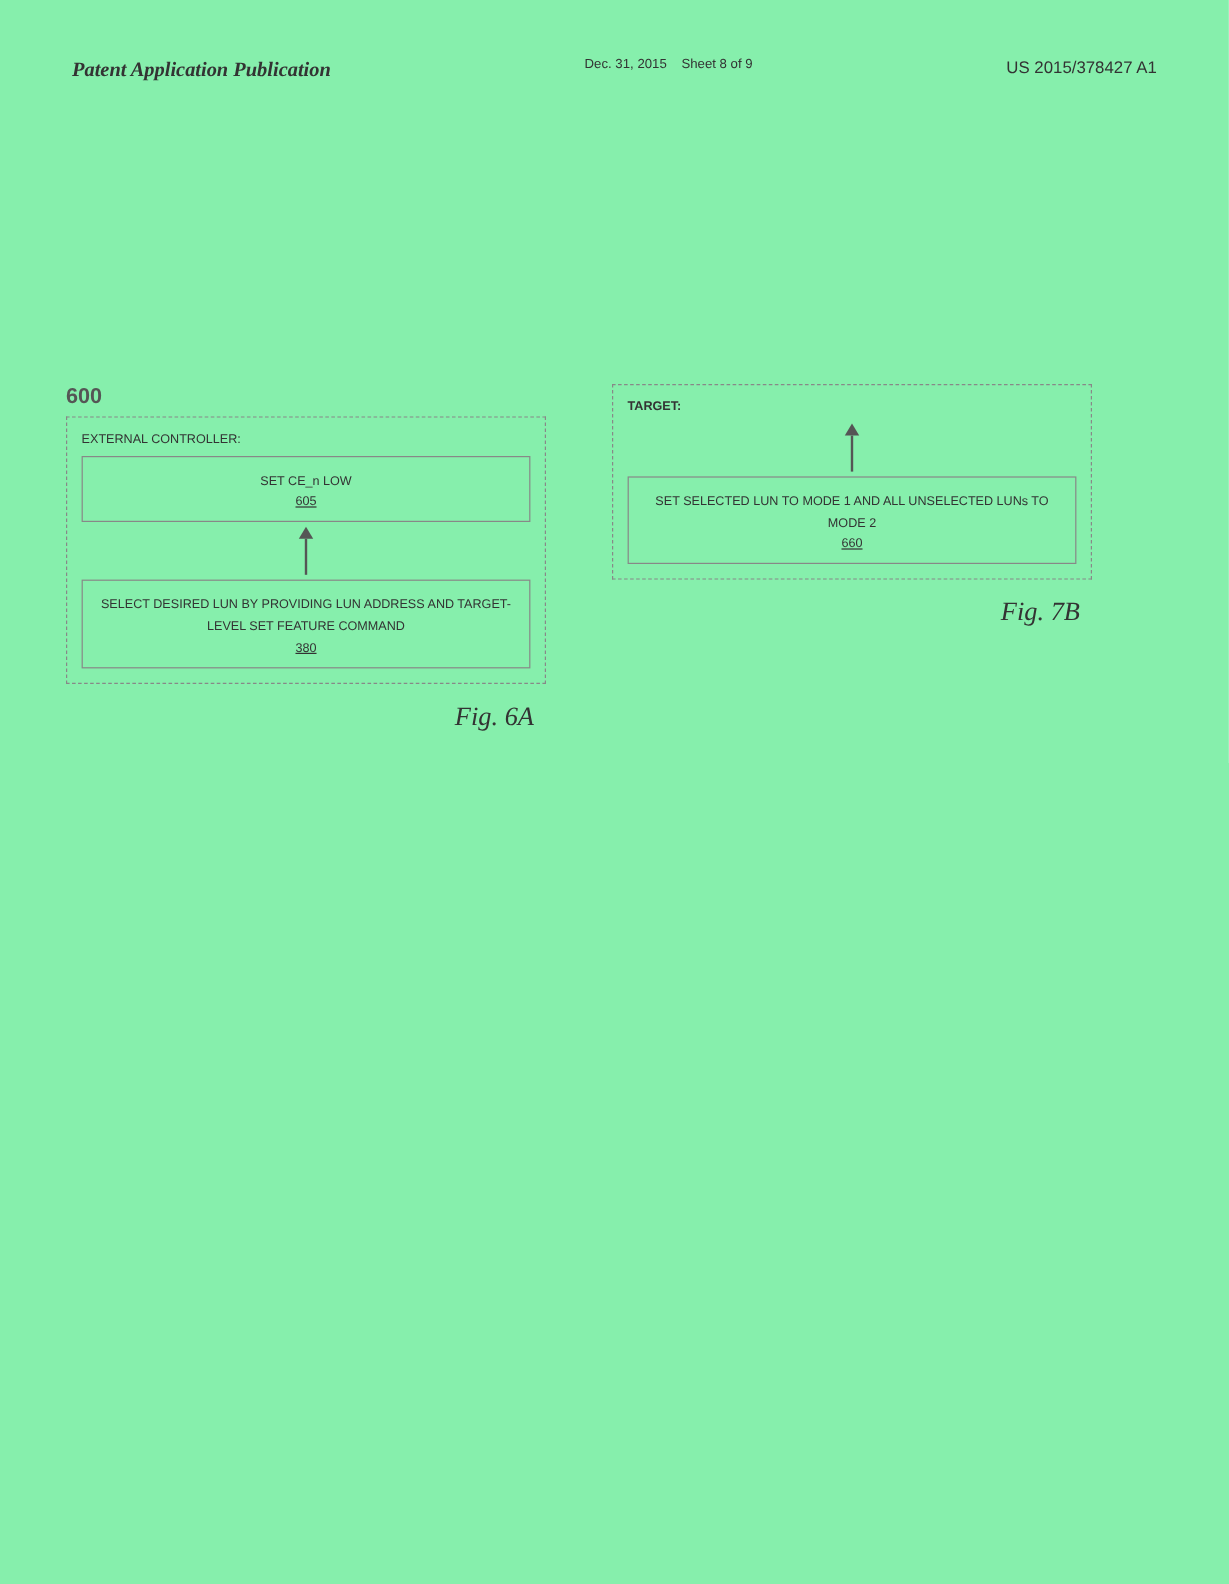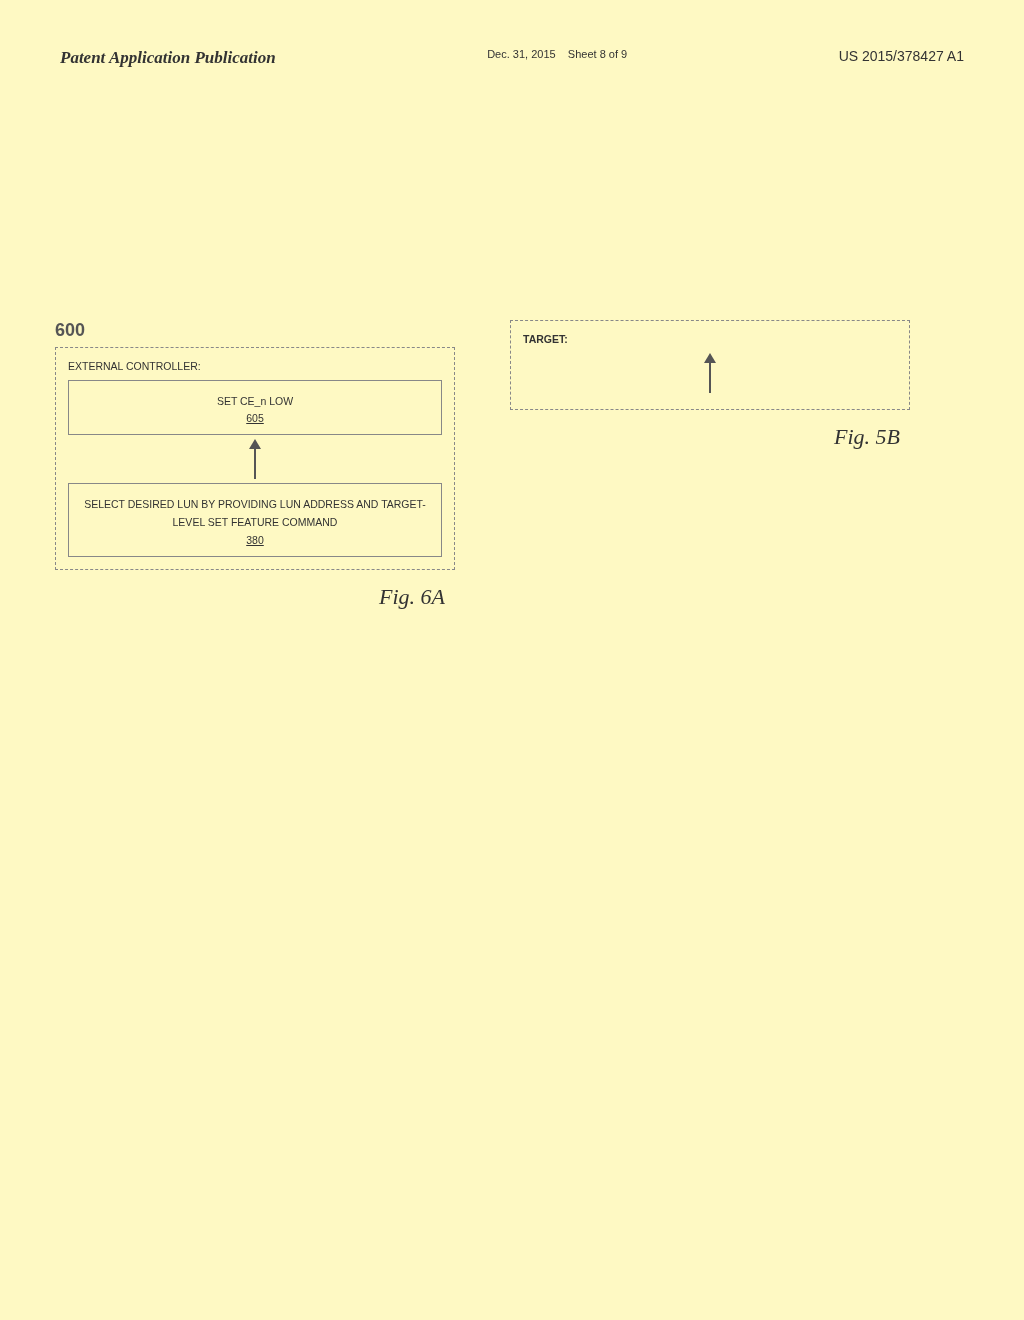--- a/index.html
+++ b/index.html
@@ -8,21 +8,21 @@
       font-family: Arial, sans-serif;
       width: 1024px;
       height: 1320px;
       position: relative;
       overflow: hidden;
     }
 
     .page {
       width: 1024px;
       height: 1320px;
-      background: #fef9c3;
+      background: #86efac;
       position: relative;
     }
 
     
     .header {
       position: absolute;
       top: 48px;
       left: 0;
       right: 0;
       display: flex;
@@ -194,19 +194,23 @@
           <div style="display:flex; gap:8px; align-items:flex-start; margin-bottom:8px;">
             <div style="font-family:Arial,sans-serif;font-size:10.5px;color:#333;font-weight:bold;white-space:nowrap;">TARGET:</div>
           </div>
 
 
           <div class="arrow-connector">
             <div class="arrow-head"></div>
             <div class="arrow-line"></div>
           </div>
 
+          <div class="solid-box">
+            <span class="box-text">SET SELECTED LUN TO MODE 1 AND ALL UNSELECTED LUNs TO MODE 2</span>
+            <span class="box-num">660</span>
+          </div>
         </div>
       </div>
     </div>
 
-    <div class="fig-caption">Fig. 5B</div>
+    <div class="fig-caption">Fig. 7B</div>
   </div>
 </div>
 
 </body></html>

